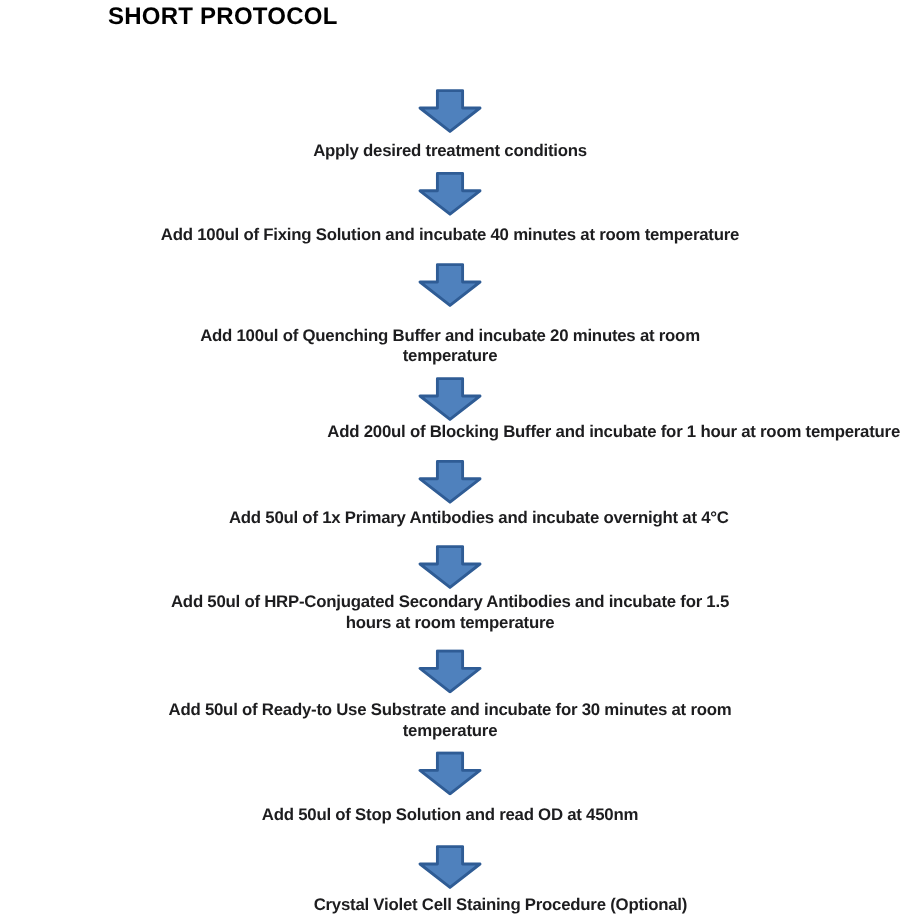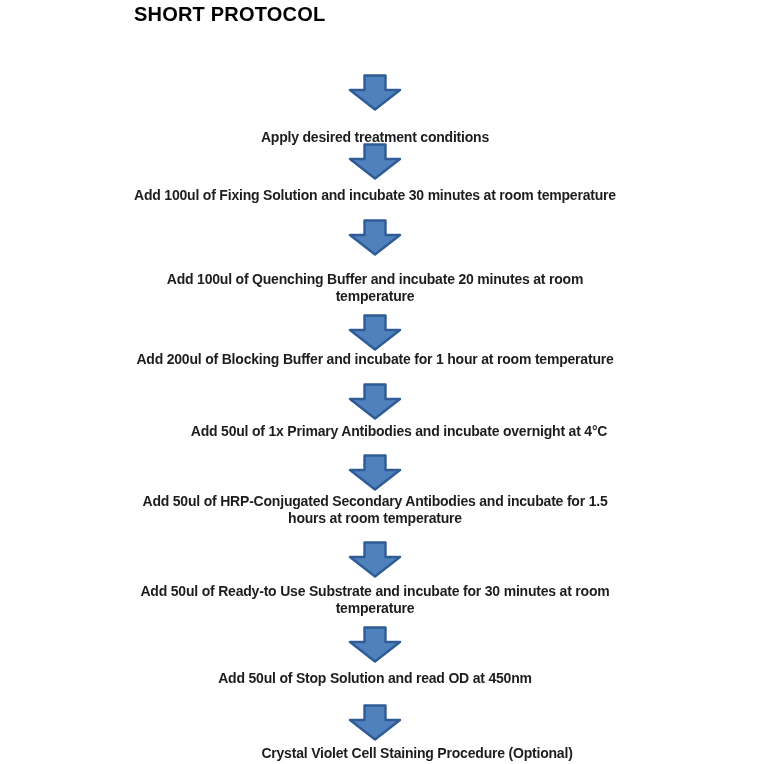--- a/index.html
+++ b/index.html
@@ -17,21 +17,20 @@
   }
   .title {
     position: absolute;
     left: 90px;
     top: 3px;
     font-size: 20px;
     font-weight: 700;
     color: #000000;
     letter-spacing: 0.2px;
     white-space: nowrap;
-    margin-left: 44px;
   }
   .flow {
     position: absolute;
     left: 0;
     top: 0;
     width: 750px;   
     height: 764px;
   }
   .step-text {
     position: absolute;
@@ -61,40 +60,40 @@
 <body>
 
 <div id="page">
   <div class="title">SHORT PROTOCOL</div>
   <div class="flow" id="flow">
       <div class="arrow" style="top: 74px;">
         <svg viewBox="0 0 54 37" xmlns="http://www.w3.org/2000/svg">
           <polygon points="16.5,1.5 37.5,1.5 37.5,16 52,16 27,35.5 2,16 16.5,16" fill="#4f81bd" stroke="#2f5c95" stroke-width="2.4" stroke-linejoin="round"></polygon>
         </svg>
       </div>
-      <div class="step-text" style="top: 117px; margin-top: 12px;">Apply desired treatment conditions</div>
+      <div class="step-text" style="top: 117px;">Apply desired treatment conditions</div>
       <div class="arrow" style="top: 143px;">
         <svg viewBox="0 0 54 37" xmlns="http://www.w3.org/2000/svg">
           <polygon points="16.5,1.5 37.5,1.5 37.5,16 52,16 27,35.5 2,16 16.5,16" fill="#4f81bd" stroke="#2f5c95" stroke-width="2.4" stroke-linejoin="round"></polygon>
         </svg>
       </div>
-      <div class="step-text" style="top: 187px;">Add 100ul of Fixing Solution and incubate 30 minutes at room temperature</div>
+      <div class="step-text" style="top: 187px;">Add 100ul of Fixing Solution and incubate 40 minutes at room temperature</div>
       <div class="arrow" style="top: 219px;">
         <svg viewBox="0 0 54 37" xmlns="http://www.w3.org/2000/svg">
           <polygon points="16.5,1.5 37.5,1.5 37.5,16 52,16 27,35.5 2,16 16.5,16" fill="#4f81bd" stroke="#2f5c95" stroke-width="2.4" stroke-linejoin="round"></polygon>
         </svg>
       </div>
       <div class="step-text" style="top: 271px;">Add 100ul of Quenching Buffer and incubate 20 minutes at room
 temperature</div>
       <div class="arrow" style="top: 314px;">
         <svg viewBox="0 0 54 37" xmlns="http://www.w3.org/2000/svg">
           <polygon points="16.5,1.5 37.5,1.5 37.5,16 52,16 27,35.5 2,16 16.5,16" fill="#4f81bd" stroke="#2f5c95" stroke-width="2.4" stroke-linejoin="round"></polygon>
         </svg>
       </div>
-      <div class="step-text" style="top: 351px;">Add 200ul of Blocking Buffer and incubate for 1 hour at room temperature</div>
+      <div class="step-text" style="top: 351px; text-align: right;">Add 200ul of Blocking Buffer and incubate for 1 hour at room temperature</div>
       <div class="arrow" style="top: 383px;">
         <svg viewBox="0 0 54 37" xmlns="http://www.w3.org/2000/svg">
           <polygon points="16.5,1.5 37.5,1.5 37.5,16 52,16 27,35.5 2,16 16.5,16" fill="#4f81bd" stroke="#2f5c95" stroke-width="2.4" stroke-linejoin="round"></polygon>
         </svg>
       </div>
       <div class="step-text" style="top: 423px; padding-left: 24px;">Add 50ul of 1x Primary Antibodies and incubate overnight at 4°C</div>
       <div class="arrow" style="top: 454px;">
         <svg viewBox="0 0 54 37" xmlns="http://www.w3.org/2000/svg">
           <polygon points="16.5,1.5 37.5,1.5 37.5,16 52,16 27,35.5 2,16 16.5,16" fill="#4f81bd" stroke="#2f5c95" stroke-width="2.4" stroke-linejoin="round"></polygon>
         </svg>

